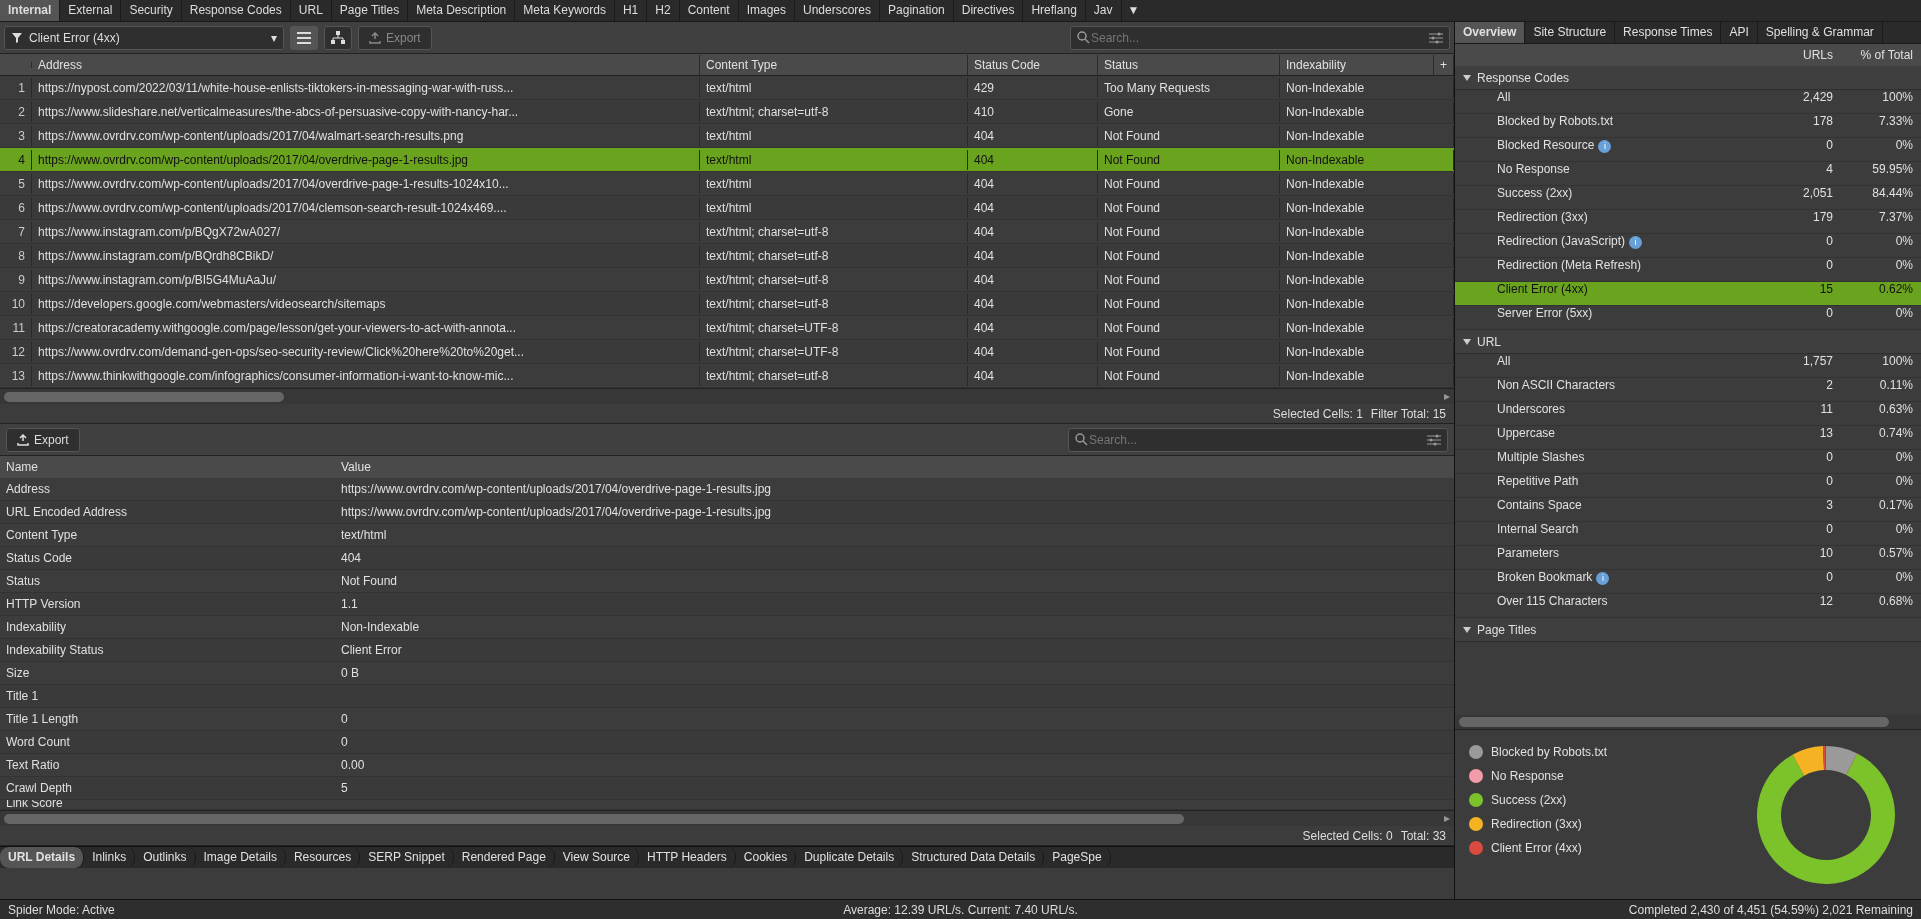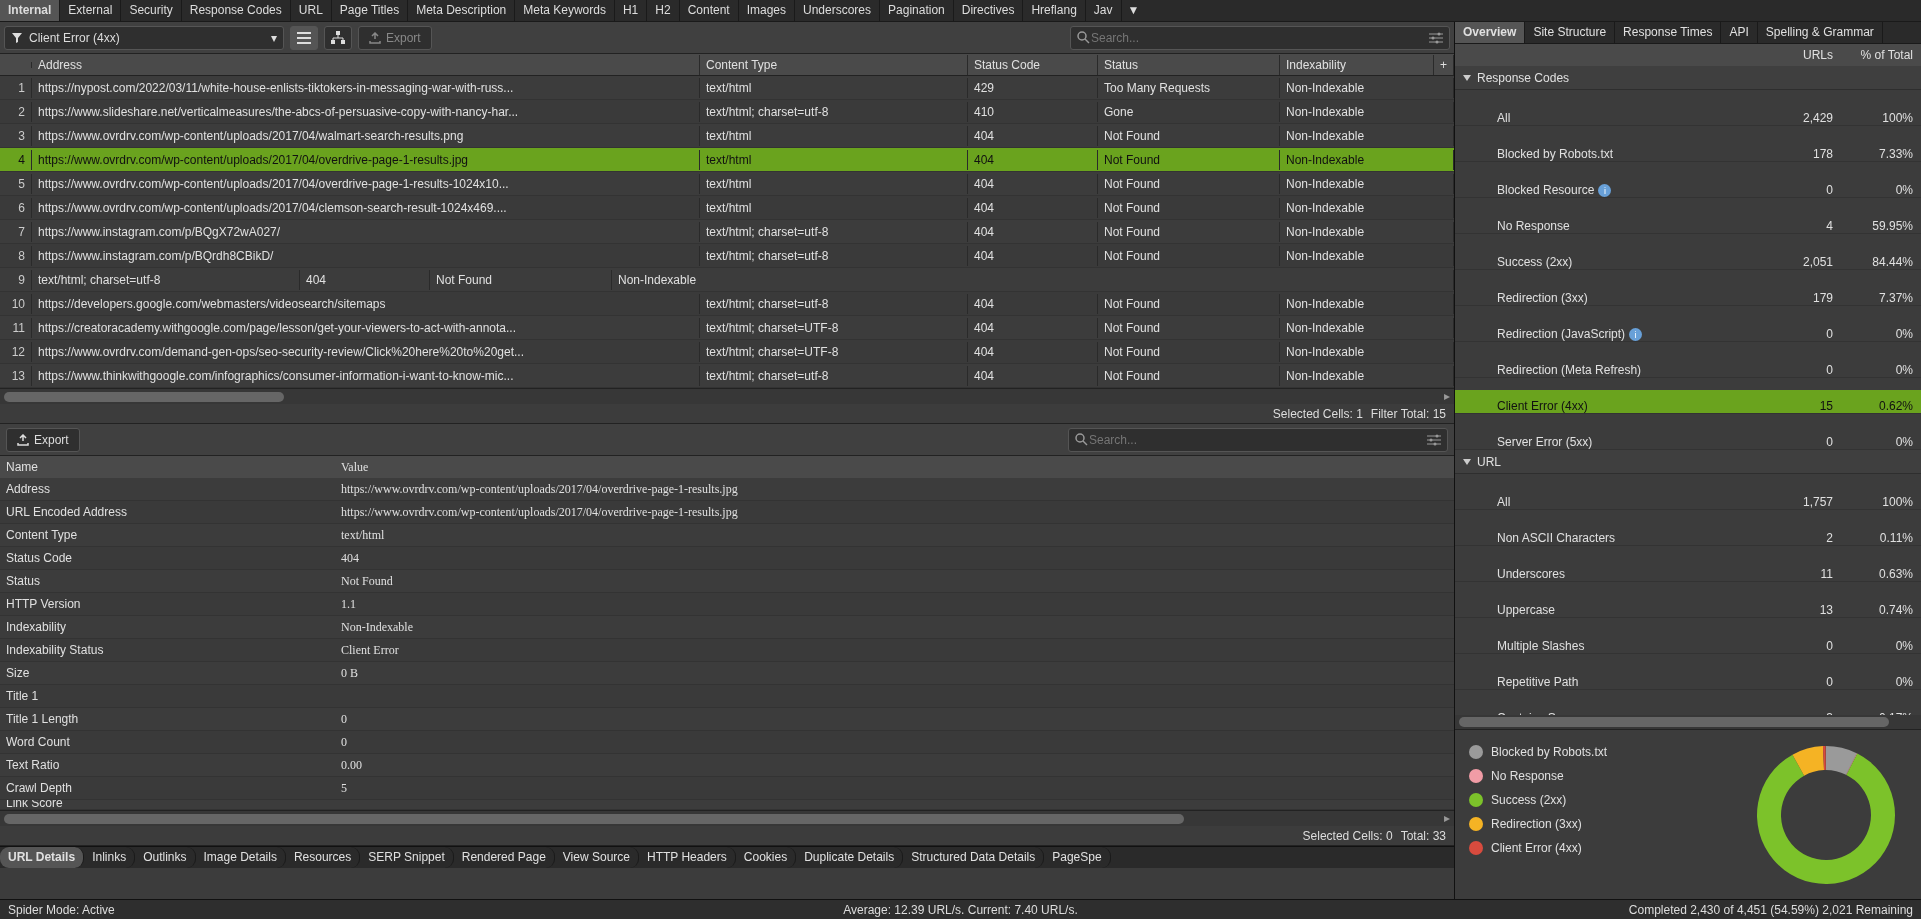--- a/index.html
+++ b/index.html
@@ -43,42 +43,42 @@
 .hscroll{height:16px;background:#373737;position:relative;border-top:1px solid #222;}
 .hscroll .thumb{position:absolute;left:4px;top:3px;height:10px;width:280px;background:#666;border-radius:5px;}
 .statLine{height:20px;display:flex;justify-content:flex-end;align-items:center;padding:0 8px;color:#ddd;border-bottom:1px solid #222;background:#3c3c3c;gap:8px;}
 
 
 .detailBar{display:flex;align-items:center;background:#404040;height:32px;padding:0 6px;border-bottom:1px solid #222;}
 .expBtn2{height:24px;background:#2f2f2f;border:1px solid #555;border-radius:3px;padding:0 10px;display:flex;align-items:center;gap:5px;color:#ddd;}
 .detHead{display:flex;background:#4a4a4a;height:22px;align-items:center;}
 .dh{padding:3px 6px;}
 .dc1{width:335px;}
-.dc2{flex:1;font-family:Liberation Serif, serif;}
+.dc2{flex:1;}
 .detBody .drow{display:flex;height:23px;align-items:center;border-bottom:1px solid #333;}
 .detBody .drow:nth-child(even){background:#3a3a3a;}
 .dcell{padding:3px 6px;white-space:nowrap;overflow:hidden;text-overflow:ellipsis;}
 
 
 .detTabs{display:flex;background:#2a2a2a;border-top:1px solid #111;height:22px;overflow:hidden;}
 .detTabs .dtab{padding:3px 8px;border-right:1px solid #1a1a1a;white-space:nowrap;border-radius:9px;}
 .detTabs .dtab.active{background:#555;font-weight:bold;}
 
 
 .ovTabs{display:flex;background:#2a2a2a;border-bottom:1px solid #1a1a1a;height:22px;}
 .ovTabs .otab{padding:3px 8px;border-right:1px solid #1a1a1a;white-space:nowrap;}
 .ovTabs .otab.active{background:#555;font-weight:bold;}
 .ovHead{display:flex;background:#4a4a4a;height:22px;align-items:center;}
 .ovHead .oh1{flex:1;}
 .ovHead .oh2{width:82px;text-align:right;padding-right:8px;}
 .ovHead .oh3{width:80px;text-align:right;padding-right:8px;}
 .ovBody{flex:1;overflow:auto;}
 .grp{display:flex;align-items:center;height:24px;background:#3f3f3f;border-bottom:1px solid #2e2e2e;padding-left:8px;gap:6px;}
 .grp .tri{display:inline-block;width:0;height:0;border-left:4px solid transparent;border-right:4px solid transparent;border-top:6px solid #ccc;}
-.orow{display:flex;align-items:flex-end;height:24px;border-bottom:1px solid #333;margin-top:12px;}
+.orow{display:flex;align-items:flex-start;height:24px;border-bottom:1px solid #333;}
 .orow:nth-child(even){}
 .orow.sel{background:#6aa31e;color:#111;}
 .on{flex:1;padding-left:42px;white-space:nowrap;overflow:hidden;}
 .ocount{width:82px;text-align:right;padding-right:8px;}
 .opct{width:80px;text-align:right;padding-right:8px;}
 .infoDot{display:inline-flex;width:13px;height:13px;border-radius:50%;background:#68a0d8;color:#fff;font-size:9px;align-items:center;justify-content:center;margin-left:4px;}
 
 .ovScroll{height:14px;background:#373737;position:relative;}
 .ovScroll .t2{position:absolute;left:4px;top:2px;height:10px;width:430px;background:#666;border-radius:5px;}
 
@@ -235,20 +235,21 @@
         <div class="row">
           <div class="td c-n">8</div>
           <div class="td c-addr">https://www.instagram.com/p/BQrdh8CBikD/</div>
           <div class="td c-ct">text/html; charset=utf-8</div>
           <div class="td c-sc">404</div>
           <div class="td c-st">Not Found</div>
           <div class="td c-ix">Non-Indexable</div>
         </div>
         <div class="row">
           <div class="td c-n">9</div>
+          <div class="td c-addr">https://www.instagram.com/p/BI5G4MuAaJu/</div>
           <div class="td c-ct">text/html; charset=utf-8</div>
           <div class="td c-sc">404</div>
           <div class="td c-st">Not Found</div>
           <div class="td c-ix">Non-Indexable</div>
         </div>
         <div class="row">
           <div class="td c-n">10</div>
           <div class="td c-addr">https://developers.google.com/webmasters/videosearch/sitemaps</div>
           <div class="td c-ct">text/html; charset=utf-8</div>
           <div class="td c-sc">404</div>

